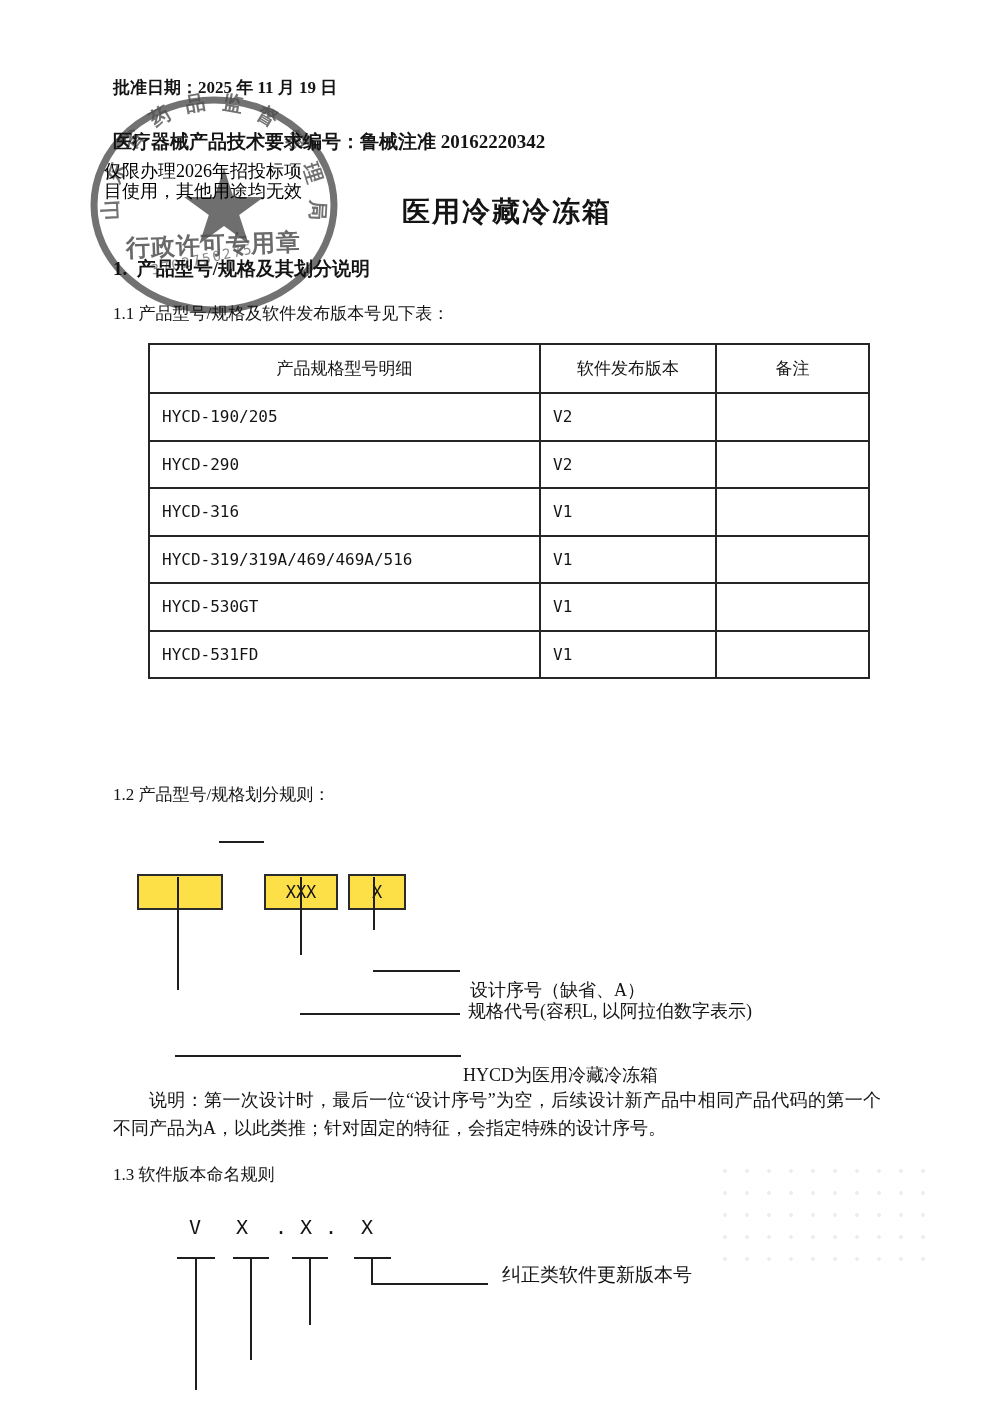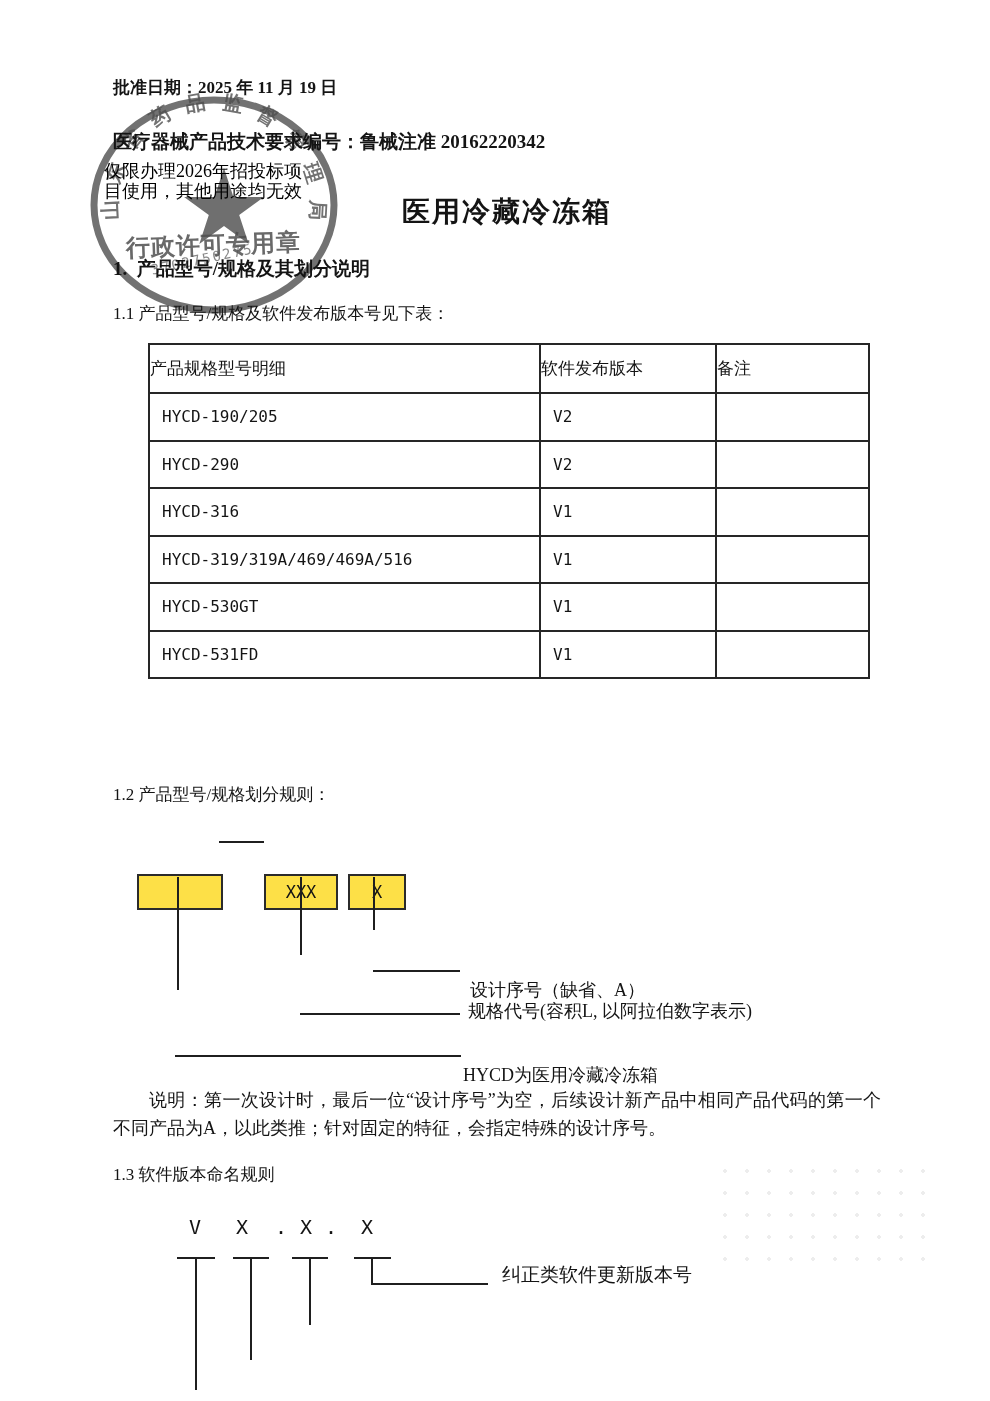--- a/index.html
+++ b/index.html
@@ -16,21 +16,21 @@
   .t-title{font-size:28px;font-weight:bold;letter-spacing:2px;}
   .t-h1{font-size:19px;font-weight:bold;}
   .t-h2{font-size:17px;}
   .t-note{font-size:18px;line-height:28px;text-indent:2em;text-align:justify;}
   .t-label{font-size:18px;height:22px;line-height:22px;margin-top:20px;}
 
   
   #spec-table{position:absolute;left:148px;top:343px;width:720px;border-collapse:collapse;table-layout:fixed;}
   #spec-table td,#spec-table th{border:2px solid #262626;padding:0 0 0 12px;font-weight:normal;
         font-size:17px;vertical-align:middle;text-align:left;}
-  #spec-table th{padding:0;font-size:17px;height:47px;}
+  #spec-table th{text-align:center;padding:0;font-size:17px;height:47px;}
   #spec-table td{height:45.5px;font-family:"DejaVu Sans Mono",monospace;font-size:16px;}
 
   
   .dbox{position:absolute;border:2px solid #2b2b2b;display:flex;align-items:center;justify-content:center;
         font-family:"DejaVu Sans Mono",monospace;font-size:17px;background:#fde047;margin-top:48px;}
 
   
   #stamp{position:absolute;left:84px;top:93px;width:262px;height:228px;pointer-events:none;}
   .ring-char{position:absolute;width:22px;height:24px;font-size:20px;font-weight:bold;color:#4f4f4f;
         opacity:.8;text-align:center;line-height:24px;font-family:"Liberation Serif",serif;}

